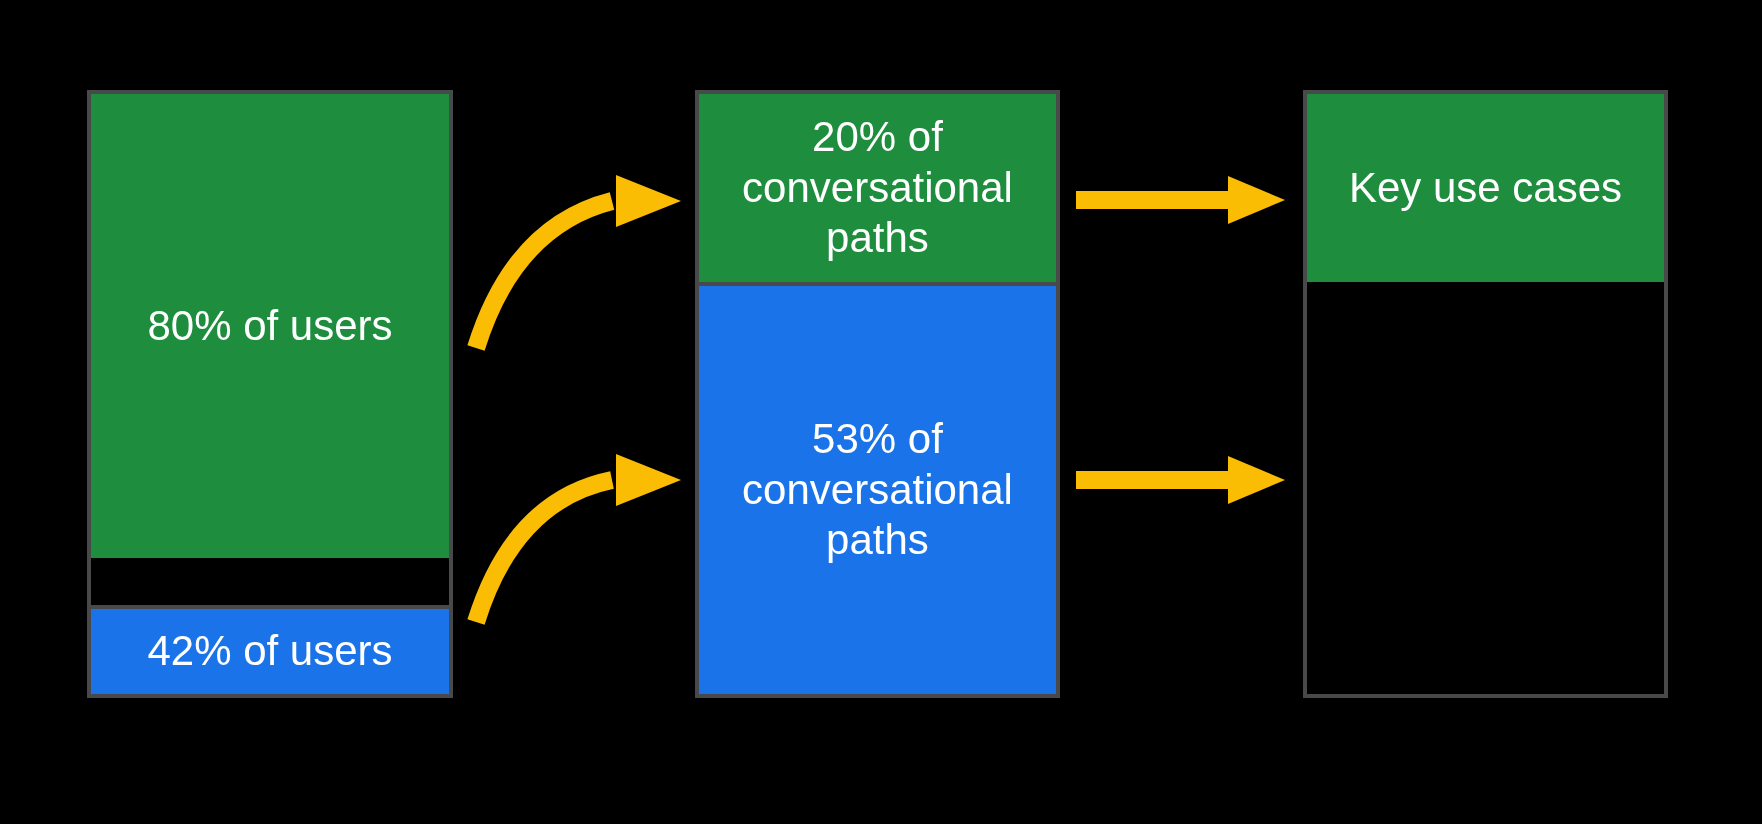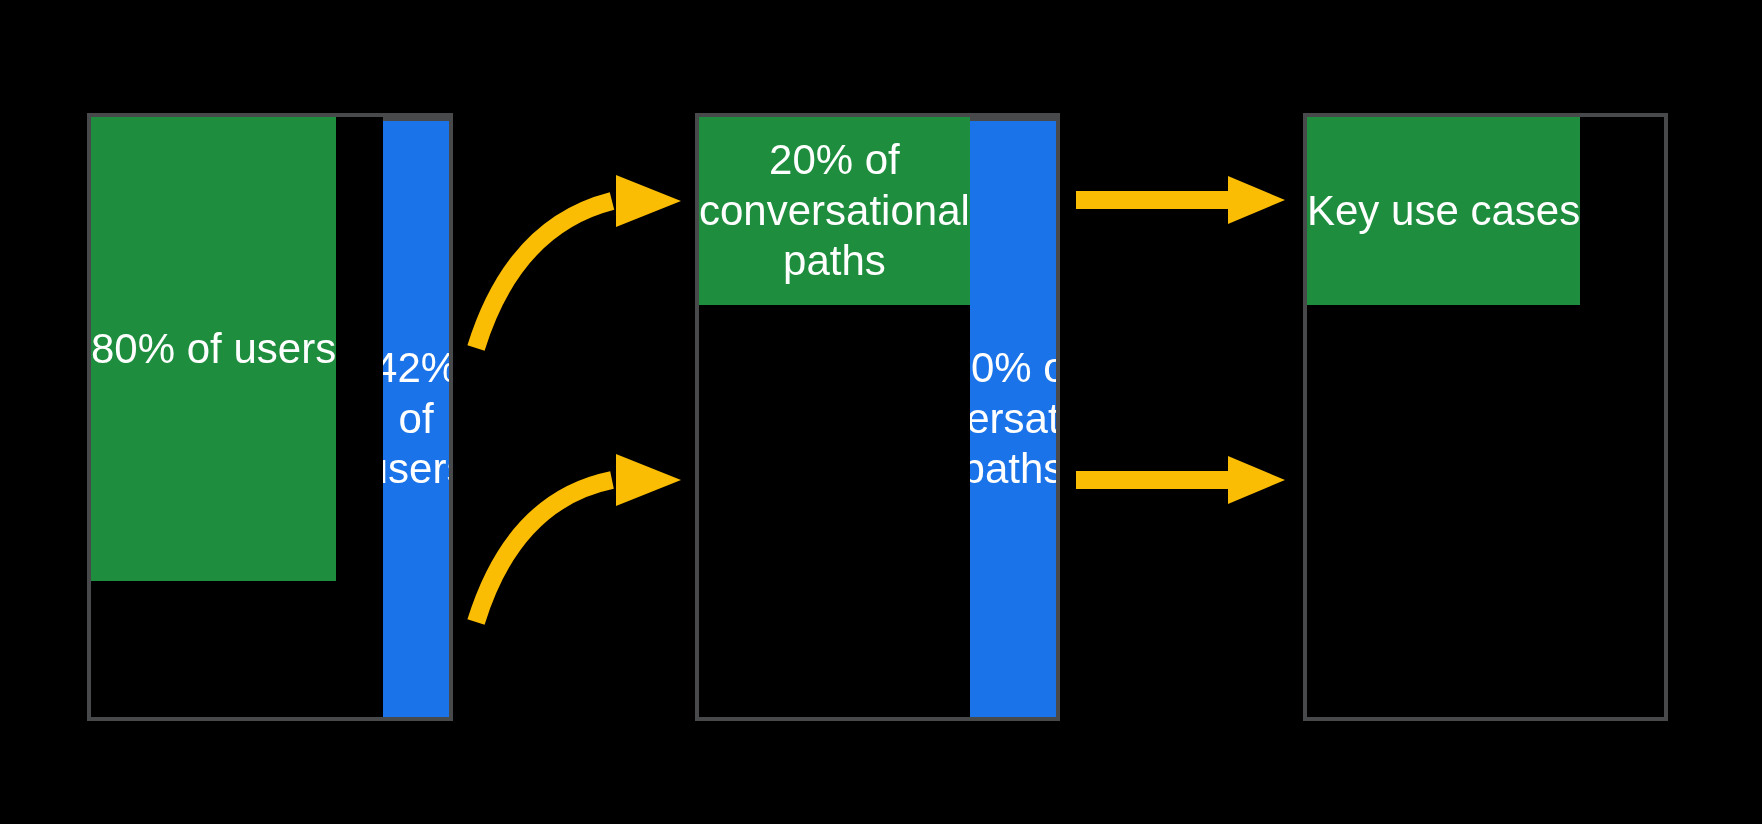--- a/index.html
+++ b/index.html
@@ -28,26 +28,26 @@
     stroke: var(--c-arrow, #FBBC04);
     stroke-width: 18;
     stroke-linecap: butt;
   }
   .arrow-head {
     fill: var(--c-arrow, #FBBC04);
     stroke: none;
   }
   .box {
     position: absolute;
-    top: 113px;
+    top: 90px;
     height: 608px;
     box-sizing: border-box;
     border: 4px solid var(--c-border, #48494B);
     display: flex;
-    flex-direction: row;
+    flex-direction: column;
   }
   .box-users  { left: 87px;   width: 366px; gap: 47px; }
   .box-paths  { left: 695px;  width: 365px; }
   .box-cases  { left: 1303px; width: 365px; }
   .seg {
     display: flex;
     align-items: center;
     justify-content: center;
     overflow: hidden;
   }
@@ -100,21 +100,21 @@
     </div>
   </div>
 
   <div class="box box-paths">
     <div class="seg seg-green h-31">
       <div class="label">20% of
 conversational
 paths</div>
     </div>
     <div class="seg seg-blue seg-grow">
-      <div class="label">80% of
+      <div class="label">53% of
 conversational
 paths</div>
     </div>
   </div>
 
   <div class="box box-cases">
     <div class="seg seg-green h-31">
       <div class="label">Key use cases</div>
     </div>
   </div>

